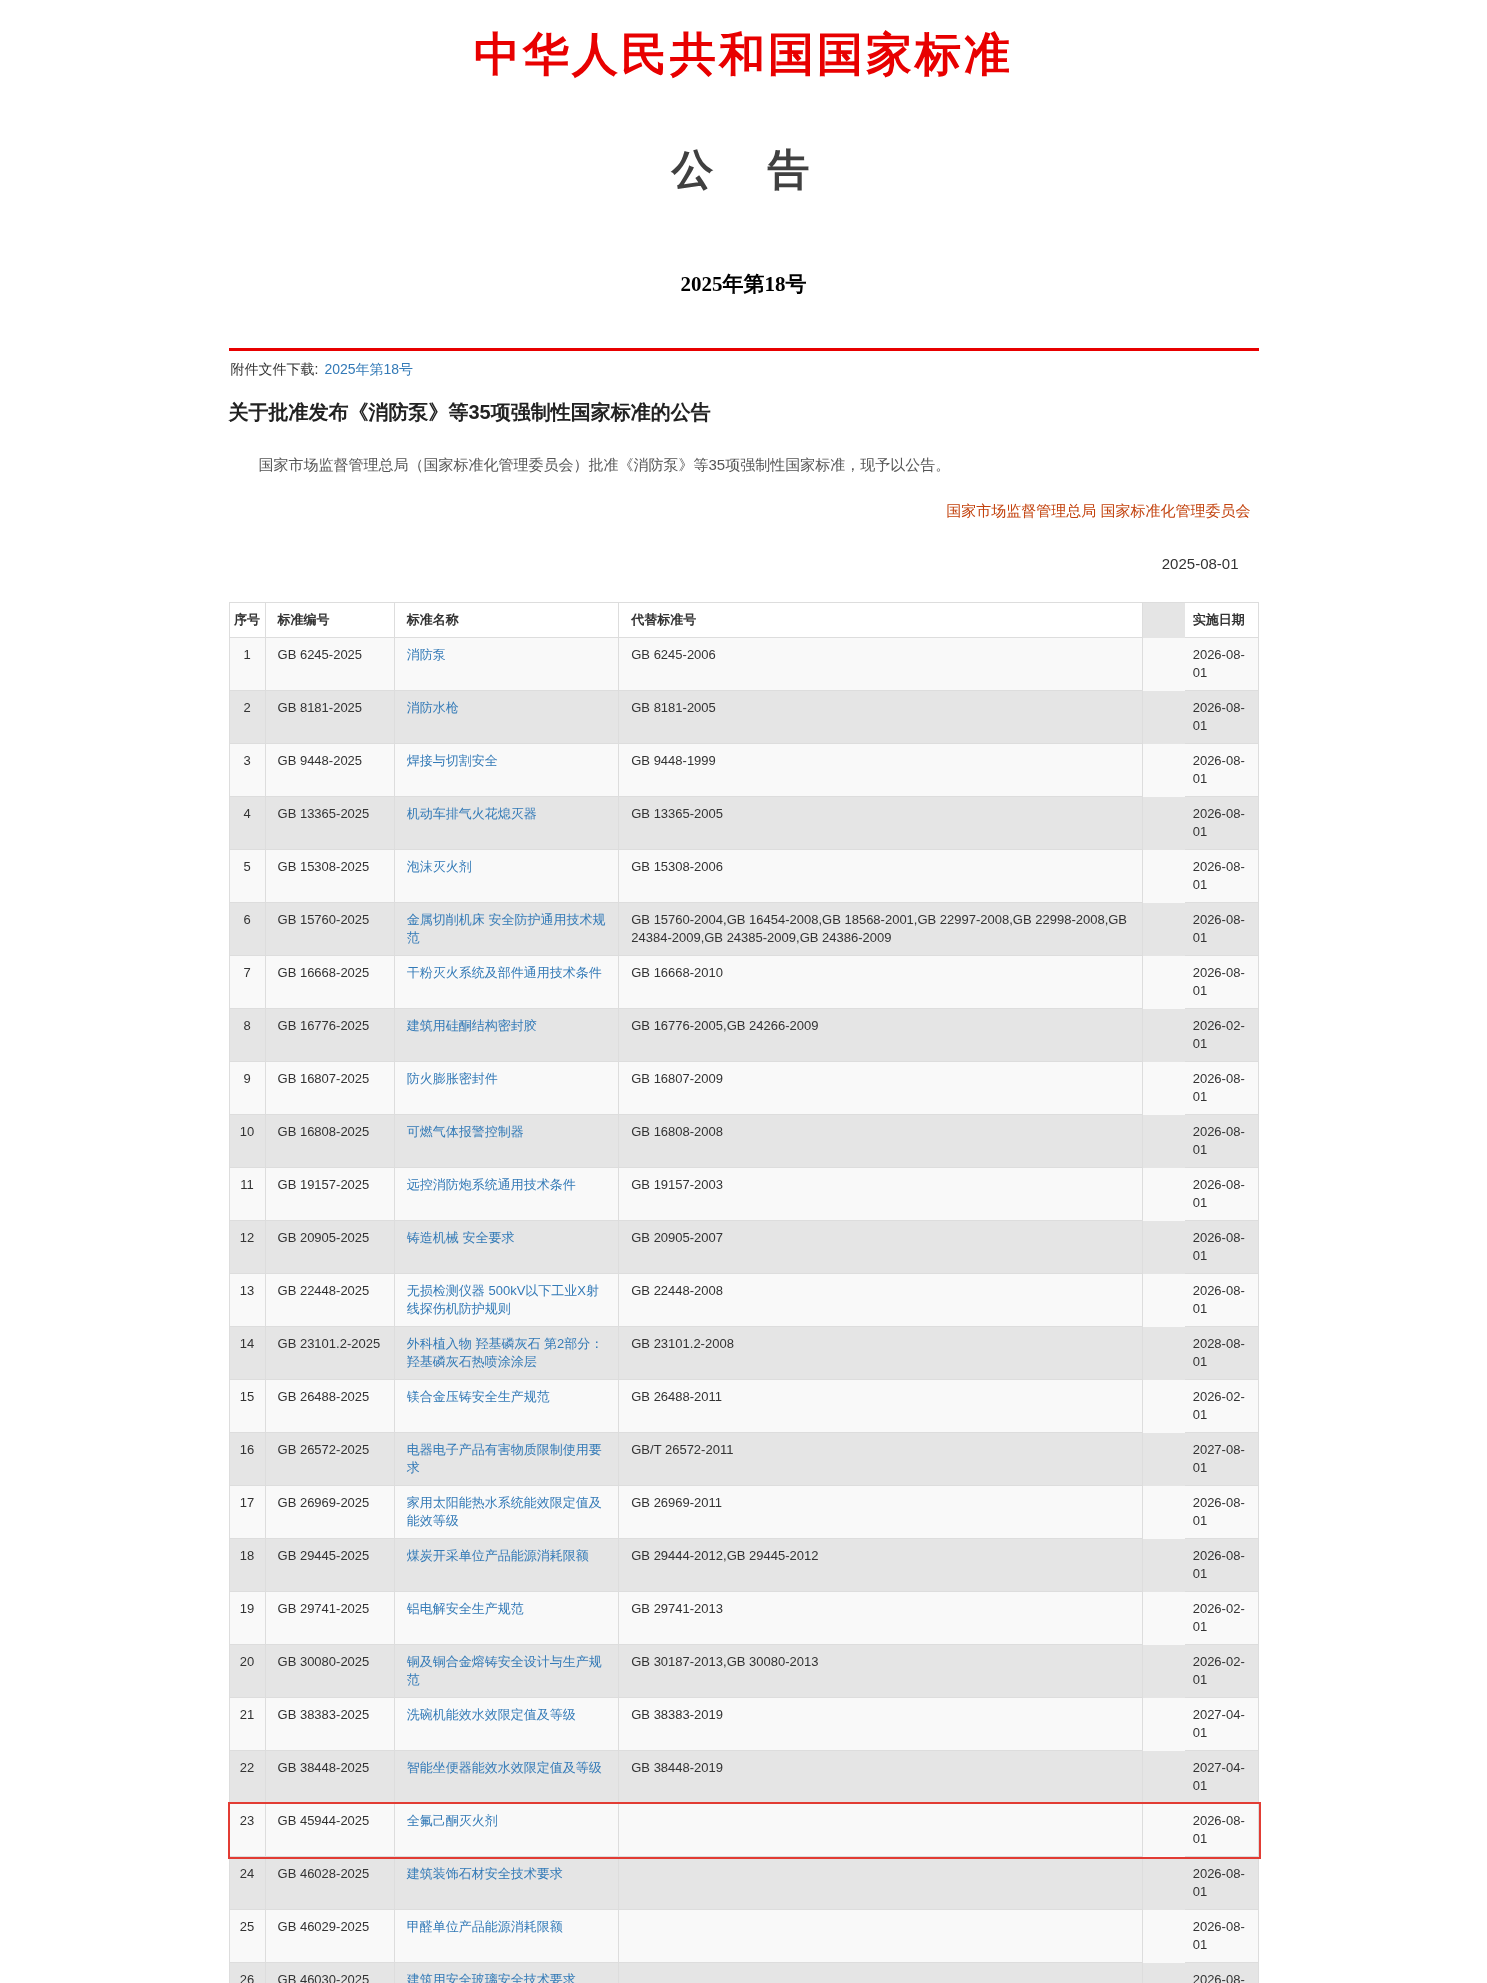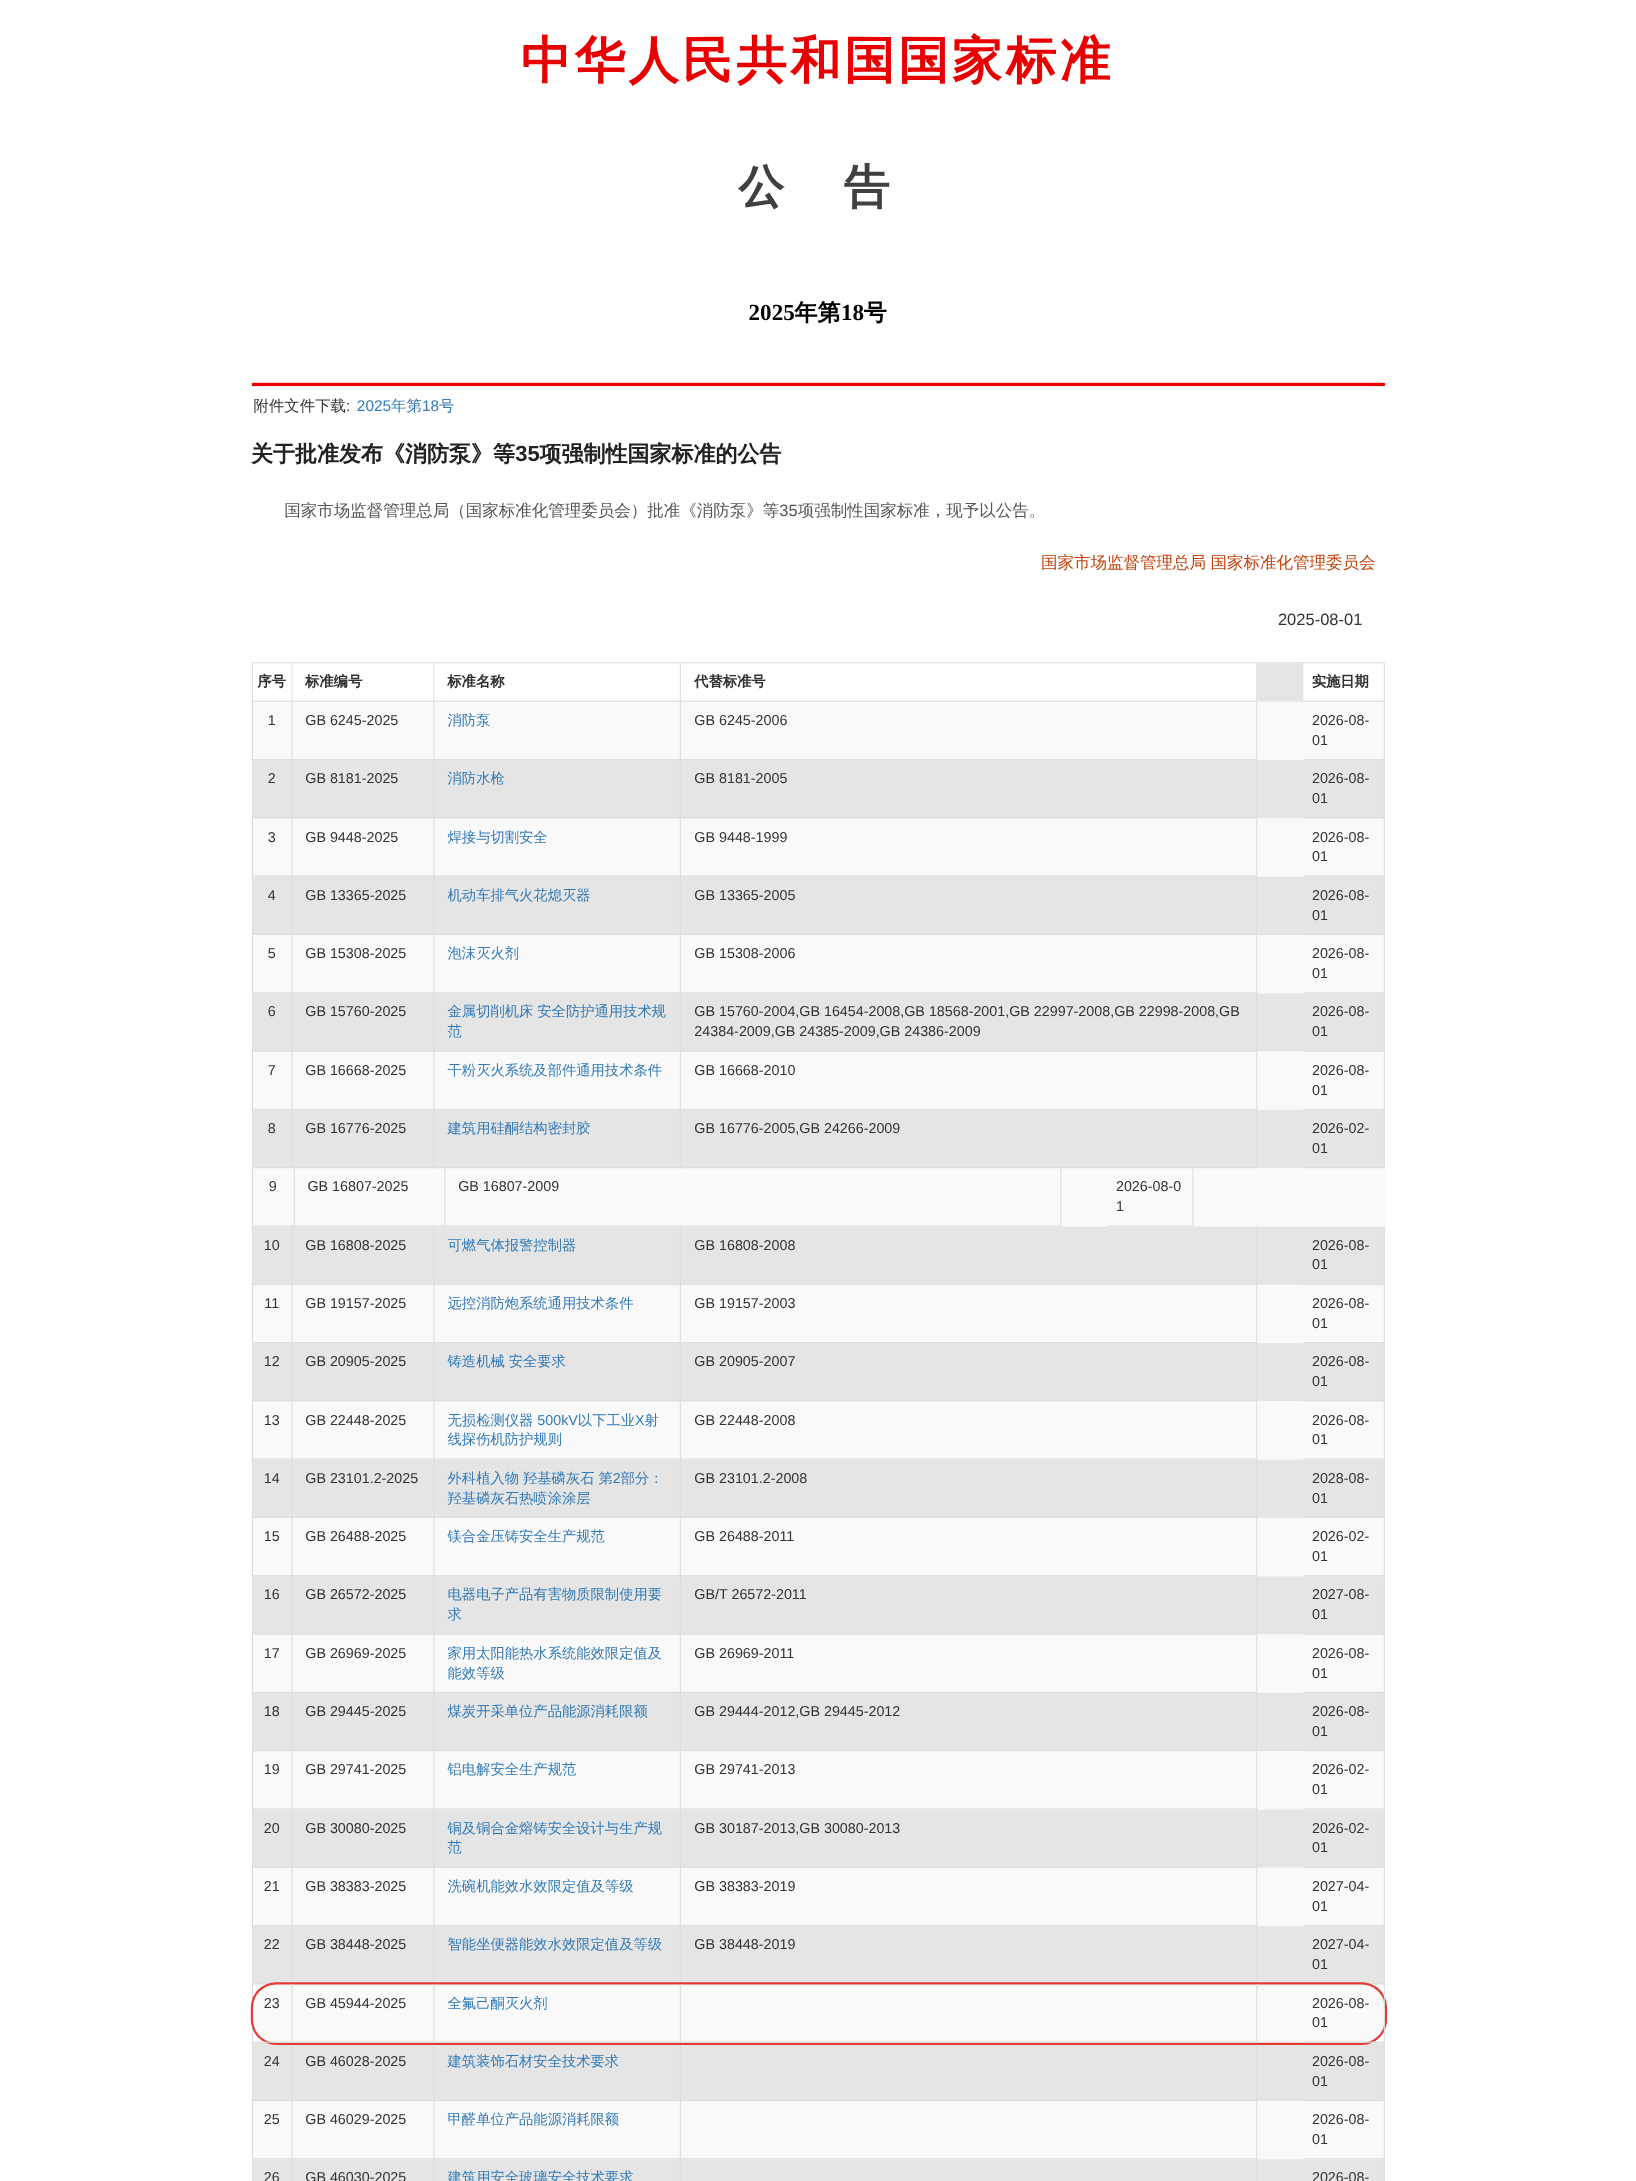--- a/index.html
+++ b/index.html
@@ -39,21 +39,21 @@
   .notice-body {
     margin:26px 0 0 0; text-indent:2em;
     font-size:15px; line-height:1.7; color:#555;
   }
   .signature { margin-top:24px; text-align:right; font-size:15px; color:#c2410c; padding-right:8px; }
   .pub-date  { margin-top:34px; text-align:right; font-size:15px; color:#333; padding-right:20px; }
 
   .std-table { margin-top:30px; border-top:1px solid #ddd; border-left:1px solid #ddd; }
   .t-row { display:flex; align-items:stretch; background:#e5e5e5; }
   .t-row.odd { background:#f9f9f9; }
-  .t-row.highlighted { box-shadow:0 0 0 2px #e23c34; position:relative; z-index:2;border-radius:21px; }
+  .t-row.highlighted { box-shadow:0 0 0 2px #e23c34; position:relative; z-index:2; }
   .cell {
     box-sizing:border-box; padding:8px 12px;
     font-size:13px; line-height:18px;
     border-right:1px solid #ddd; border-bottom:1px solid #ddd;
     word-break:break-all;
   }
   .c-num  { width:38px;  text-align:center; padding:8px 4px; }
   .c-code { width:137px; }
   .c-name { width:239px; }
   .c-repl { width:560px; }
@@ -142,20 +142,21 @@
         <div class="t-row">
           <div class="cell c-num">8</div>
           <div class="cell c-code">GB 16776-2025</div>
           <div class="cell c-name"><a href="#">建筑用硅酮结构密封胶</a></div>
           <div class="cell c-repl">GB 16776-2005,GB 24266-2009</div>
           <div class="cell c-date">2026-02-01</div>
         </div>
         <div class="t-row odd">
           <div class="cell c-num">9</div>
           <div class="cell c-code">GB 16807-2025</div>
+          <div class="cell c-name"><a href="#">防火膨胀密封件</a></div>
           <div class="cell c-repl">GB 16807-2009</div>
           <div class="cell c-date">2026-08-01</div>
         </div>
         <div class="t-row">
           <div class="cell c-num">10</div>
           <div class="cell c-code">GB 16808-2025</div>
           <div class="cell c-name"><a href="#">可燃气体报警控制器</a></div>
           <div class="cell c-repl">GB 16808-2008</div>
           <div class="cell c-date">2026-08-01</div>
         </div>

